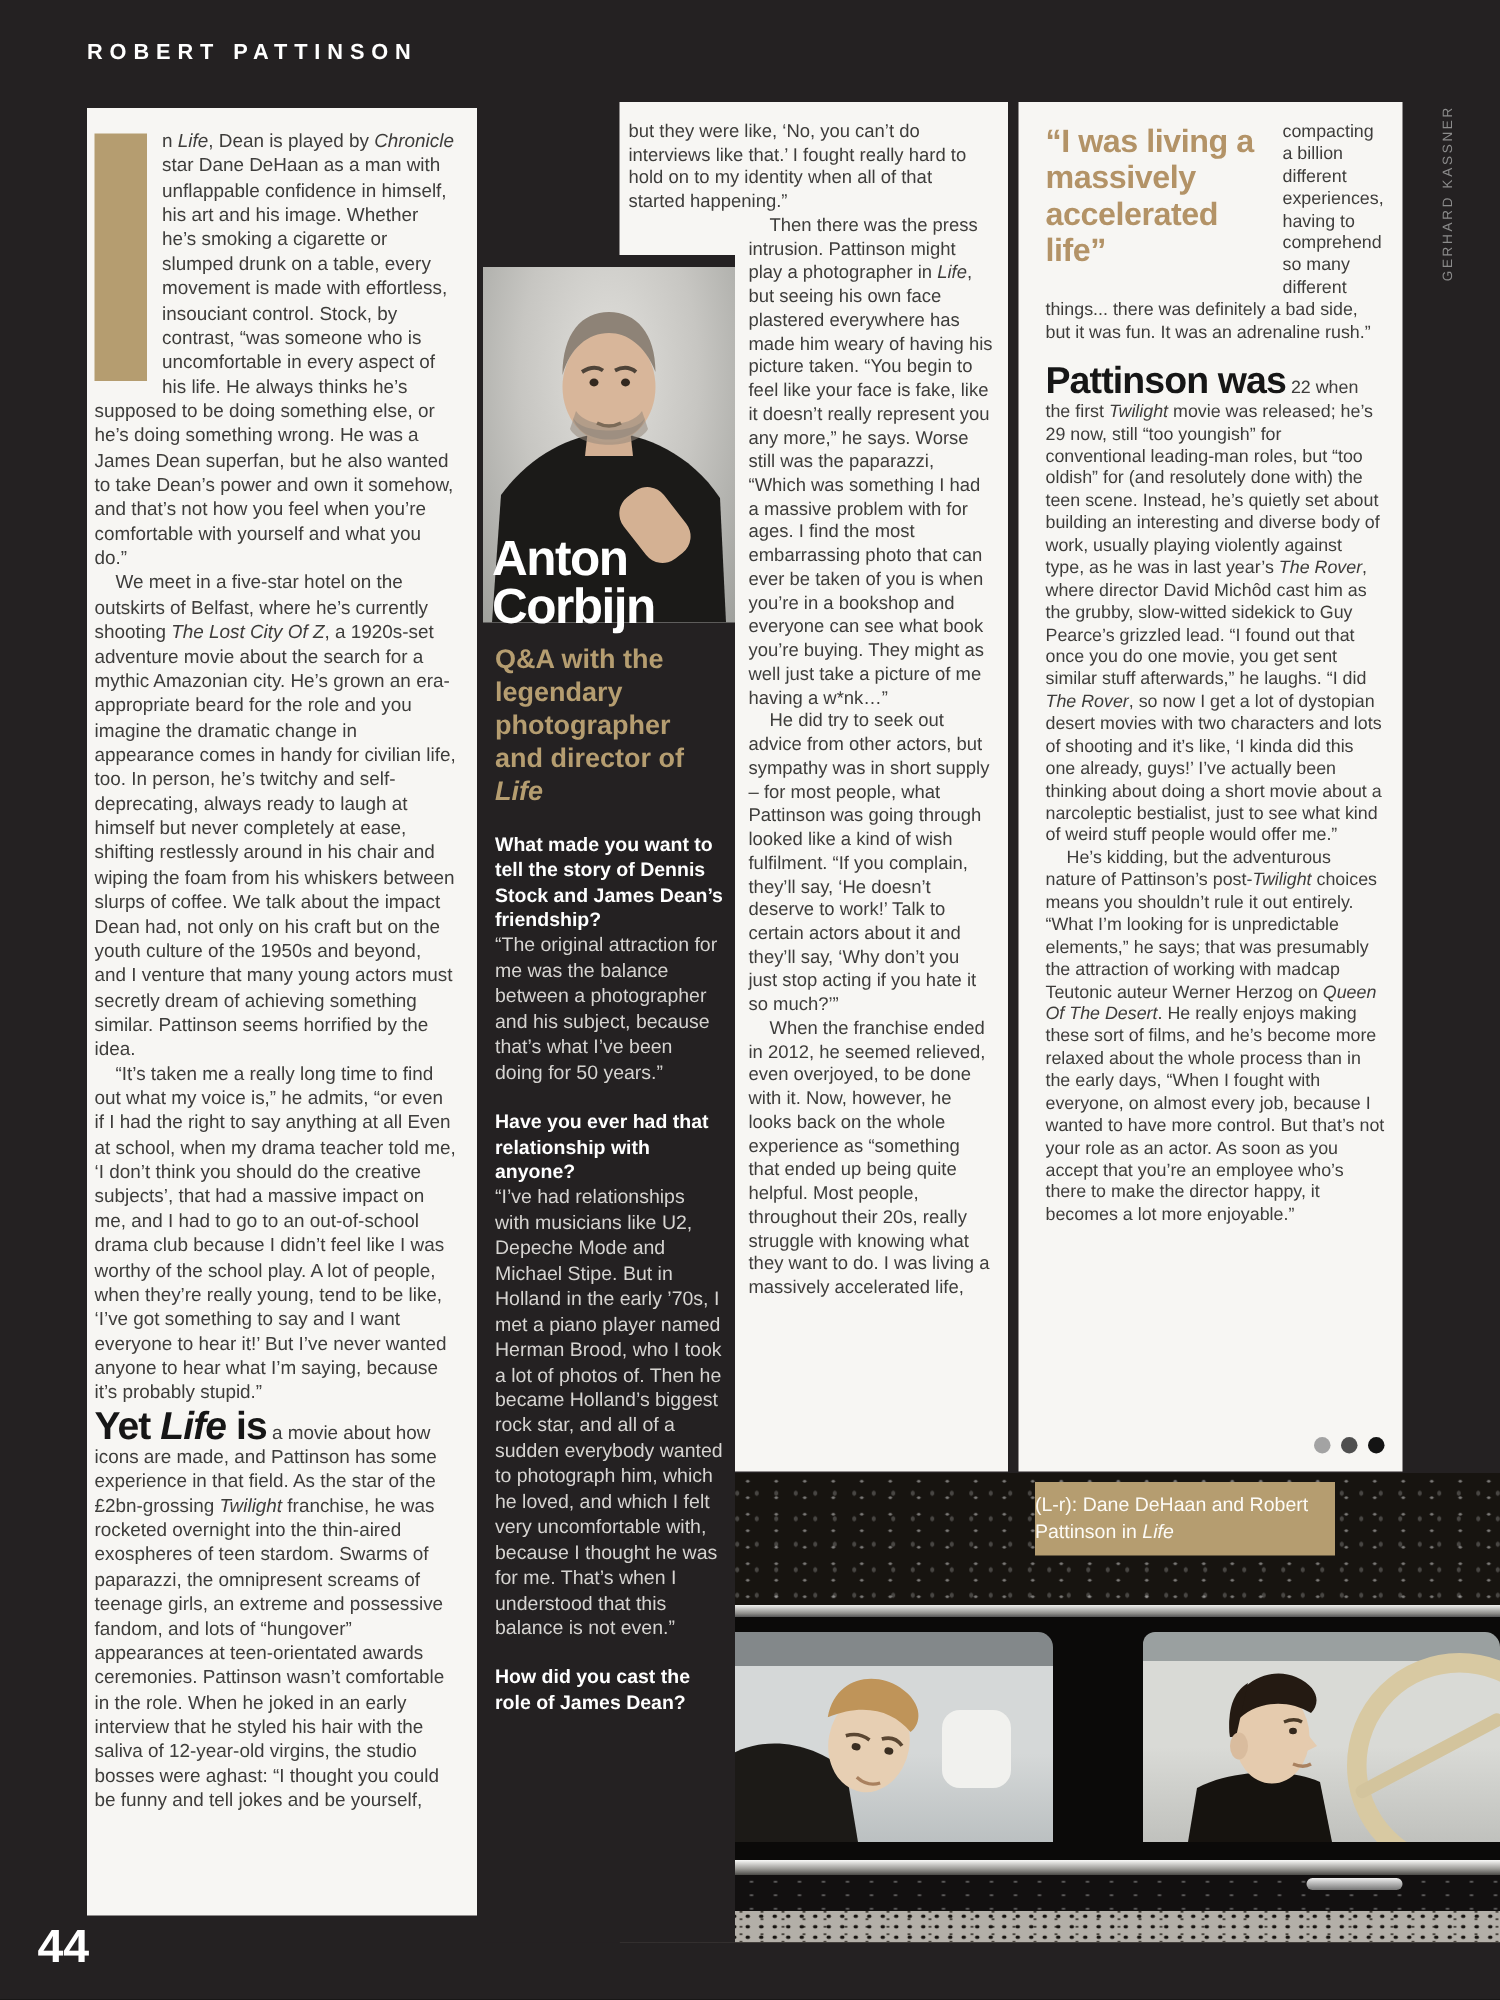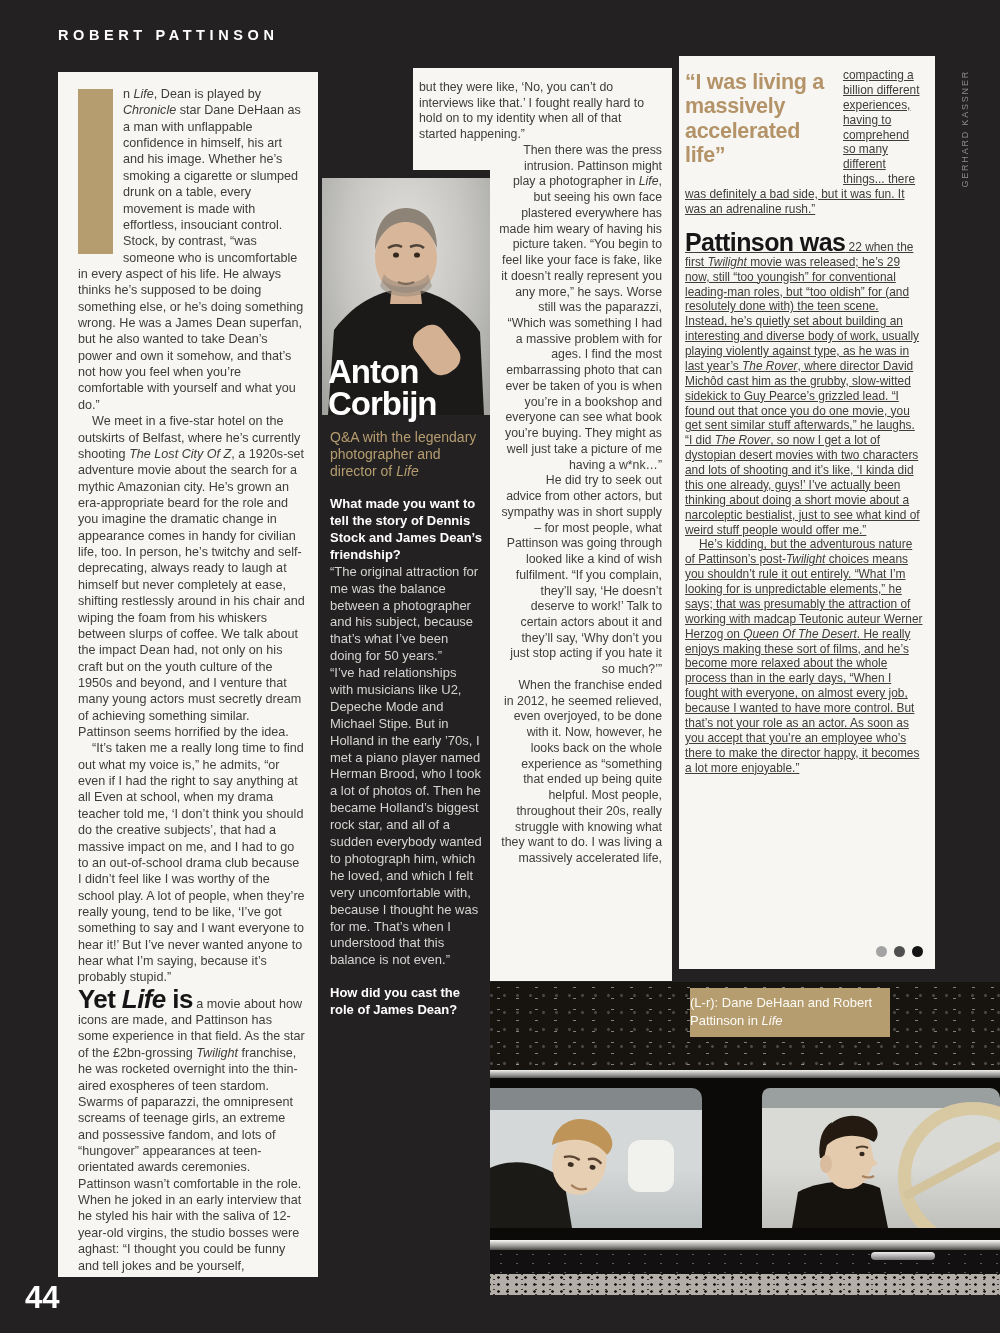--- a/index.html
+++ b/index.html
@@ -8,49 +8,49 @@
   *{box-sizing:border-box;margin:0;padding:0;}
   html,body{background:#111;}
   .page{position:relative;width:1000px;height:1333px;background:var(--page);
         font-family:"Liberation Sans",sans-serif;overflow:hidden;margin:0 auto;}
   .masthead{position:absolute;left:58px;top:27px;color:#fff;font-size:14.5px;
             font-weight:bold;letter-spacing:4.6px;}
   .vcredit{position:absolute;right:30px;top:70px;color:#8c8c8c;font-size:9px;
            letter-spacing:1.8px;writing-mode:vertical-rl;transform:rotate(180deg);}
   .panel{position:absolute;background:var(--panel);color:var(--body);z-index:1;}
   
-  .col1{left:58px;top:72px;width:260px;height:1205px;padding:14px 13px 0 20px;
+  .col1{left:58px;top:72px;width:260px;height:1205px;padding:14px 13px 0 5px;
         font-size:12.6px;line-height:1.3;}
   .col1 p{margin:0;}
   .dropcap{float:left;width:35px;height:165px;background:var(--accent);margin:3px 10px 2px 0;}
   .indent{text-indent:14px;}
   .lead-para{margin-top:9px;}
   .lead{font-weight:bold;font-size:26px;letter-spacing:-0.6px;color:#161616;line-height:1;}
   
   .col3{left:413px;top:68px;width:259px;height:913px;padding:12px 10px 0 6px;
         font-size:12.3px;line-height:1.28;}
-  .c3-rest{margin-left:80px;text-align:right;}
+  .c3-rest{margin-left:80px;}
   
-  .col4{left:679px;top:56px;width:256px;height:913px;padding:12px 12px 0 6px;
-        font-size:11.9px;line-height:1.25;text-decoration:underline;}
+  .col4{left:679px;top:68px;width:256px;height:913px;padding:12px 12px 0 18px;
+        font-size:11.9px;line-height:1.25;}
   .pullquote{float:left;width:150px;font-size:21.5px;line-height:1.13;font-weight:bold;
              color:var(--quote);letter-spacing:-0.3px;margin:2px 8px 6px 0;}
   .col4 .lead{font-size:25px;}
   .col4 .lead-para{margin-top:13px;clear:both;}
   .dots{position:absolute;right:12px;bottom:12px;display:flex;gap:7px;}
   .dot{width:11px;height:11px;border-radius:50%;}
   
   .qa{position:absolute;left:322px;top:170px;width:168px;height:1125px;background:var(--page);
       color:#fff;z-index:3;}
   .qa-photo{margin-top:8px;width:168px;height:237px;position:relative;overflow:hidden;
             background:radial-gradient(ellipse at 50% 30%,#e1e0dc 0%,#c7c6c2 50%,#9fa09c 100%);}
   .qa-name{position:absolute;left:6px;top:186px;width:160px;font-size:33px;font-weight:bold;
            line-height:.98;letter-spacing:-1px;color:#fff;z-index:2;}
-  .qa-sub{margin-top:14px;padding:0 10px 0 8px;font-weight:normal;color:var(--accent);
-          font-size:14px;line-height:1.22;}
+  .qa-sub{margin-top:14px;padding:0 10px 0 8px;font-weight:bold;color:var(--accent);
+          font-size:18px;line-height:1.22;}
   .qa-q{font-weight:bold;font-size:13px;line-height:1.3;margin-top:16px;padding:0 8px;}
   .qa-a{font-size:13px;line-height:1.3;padding:0 8px;color:#d6d4d1;}
   
   .bphoto{position:absolute;left:413px;top:982px;width:587px;height:313px;background:#14110e;
           overflow:hidden;z-index:2;}
   .roof{position:absolute;left:0;top:0;width:100%;height:88px;background-color:#171410;
         background-image:radial-gradient(rgba(235,235,235,.5) 1px,transparent 1.6px),
                          radial-gradient(rgba(200,200,200,.28) 1px,transparent 1.6px);
         background-size:19px 11px,13px 17px;background-position:0 0,7px 5px;}
   .rail{position:absolute;left:0;top:88px;width:100%;height:8px;
@@ -179,19 +179,20 @@
         <path d="M76,104 q8,4 16,0" stroke="#7b6a57" stroke-width="2.4" fill="none"></path>
         <g transform="rotate(-38 104 160)">
           <rect x="88" y="150" width="34" height="52" rx="14" fill="#d4b193"></rect>
         </g>
       </svg>
     </div>
     <h2 class="qa-name">Anton Corbijn</h2>
     <p class="qa-sub">Q&amp;A with the legendary photographer and director of <i>Life</i></p>
     <p class="qa-q">What made you want to tell the story of Dennis Stock and James Dean’s friendship?</p>
     <p class="qa-a">“The original attraction for me was the balance between a photographer and his subject, because that’s what I’ve been doing for 50 years.”</p>
+    <p class="qa-q">Have you ever had that relationship with anyone?</p>
     <p class="qa-a">“I’ve had relationships with musicians like U2, Depeche Mode and Michael Stipe. But in Holland in the early ’70s, I met a piano player named Herman Brood, who I took a lot of photos of. Then he became Holland’s biggest rock star, and all of a sudden everybody wanted to photograph him, which he loved, and which I felt very uncomfortable with, because I thought he was for me. That’s when I understood that this balance is not even.”</p>
     <p class="qa-q">How did you cast the role of James Dean?</p>
   </aside>
 
   <div class="pagenum">44</div>
 
 </div>
 
 </body></html>

